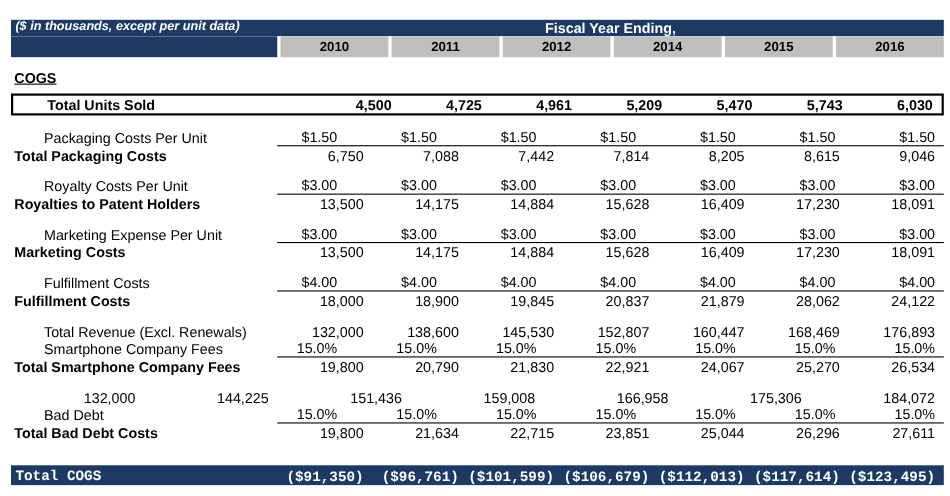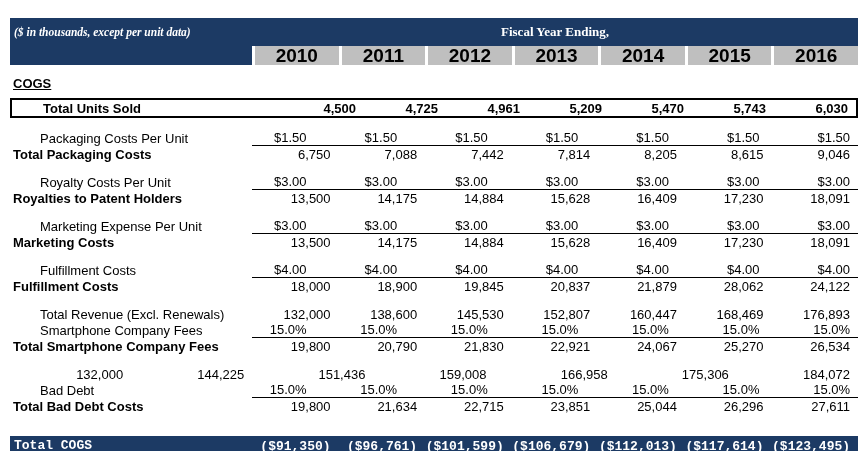--- a/index.html
+++ b/index.html
@@ -12,33 +12,33 @@
   html,body{margin:0;padding:0;}
   body{
     width:864px;height:451px;background:var(--paper);
     font-family:"Liberation Sans", sans-serif;color:var(--ink);
     overflow:hidden;
   }
   .sheet{position:relative;width:864px;height:451px;background:var(--paper);}
   .table{position:absolute;left:10px;top:18px;width:848px;}
 
   
-  .hdr1{display:flex;height:28px;background:var(--navy);align-items:center;font-family:Liberation Serif, serif;}
+  .hdr1{display:flex;height:15px;background:var(--navy);}
   .hdr1 .note{
     width:242px;flex:0 0 242px;padding-left:4px;color:#fff;
     font-weight:bold;font-style:italic;font-size:11.5px;white-space:nowrap;
   }
   .hdr1 .fy{flex:1;text-align:center;color:#fff;font-weight:bold;font-size:13px;}
 
   .hdr2{display:flex;height:19px;background:var(--paper);}
   .hdr2 .corner{width:242px;flex:0 0 242px;background:var(--navy);}
   .yearcells{flex:1;display:flex;gap:3px;padding-left:3px;}
   .yearcell{
     flex:1;background:var(--cellgray);color:var(--ink);
-    font-weight:bold;font-size:19px;text-align:center;line-height:19px;
+    font-weight:bold;font-size:12px;text-align:center;line-height:19px;
   }
 
   
   #rows{width:100%;}
   .row{display:flex;align-items:center;height:16px;font-size:13px;}
   .row .label{width:242px;flex:0 0 242px;padding-left:3px;white-space:nowrap;}
   .row .values{flex:1;display:flex;height:100%;align-items:flex-end;}
   .cell{flex:1;text-align:right;padding-right:8px;white-space:nowrap;}
 
   .section{margin-top:10px;font-weight:bold;}
@@ -67,21 +67,20 @@
       <div class="note">($ in thousands, except per unit data)</div>
       <div class="fy">Fiscal Year Ending,</div>
     </div>
 
     <div class="hdr2">
       <div class="corner"></div>
       <div class="yearcells">
         <div class="yearcell">2010</div>
         <div class="yearcell">2011</div>
         <div class="yearcell">2012</div>
-        <div class="yearcell">2013</div>
         <div class="yearcell">2014</div>
         <div class="yearcell">2015</div>
         <div class="yearcell">2016</div>
       </div>
     </div>
 
     <div class="row section">
       <div class="label">COGS</div>
     </div>
 

